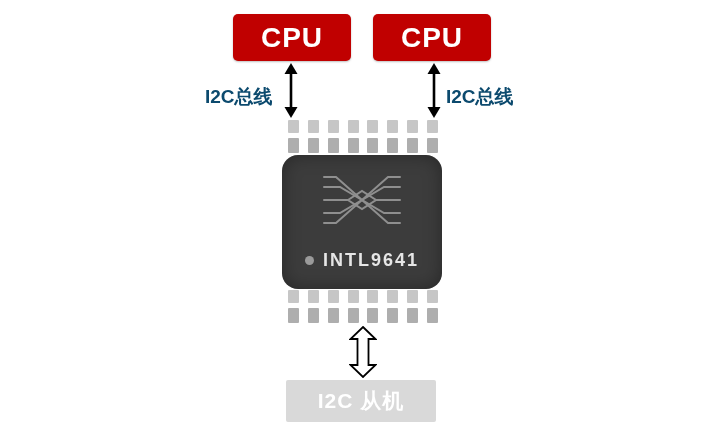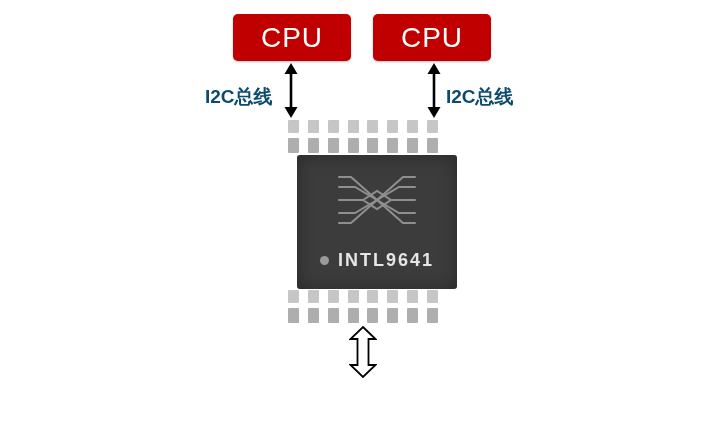--- a/index.html
+++ b/index.html
@@ -4,21 +4,21 @@
 <style>
   html,body{margin:0;padding:0;background:#ffffff;}
   #canvas{
     position:relative;width:721px;height:440px;background:#ffffff;
     font-family:"Liberation Sans","DejaVu Sans",sans-serif;overflow:hidden;
   }
   .abs{position:absolute;}
   .cpu-box{
     width:118px;height:47px;background:#c00000;border-radius:5px;
     display:flex;align-items:center;justify-content:center;
-    color:#ffffff;font-weight:normal;font-size:28px;letter-spacing:1px;
+    color:#ffffff;font-weight:bold;font-size:28px;letter-spacing:1px;
     box-shadow:0 1px 2px rgba(0,0,0,0.25);
   }
   .bus-label{
     font-size:19px;font-weight:bold;color:#0c4a6e;white-space:nowrap;
   }
   .chip-body{
     width:160px;height:134px;background:#3c3c3c;border-radius:3px;
     box-shadow:inset 0 0 18px rgba(0,0,0,0.35);
   }
   .pin-row{
@@ -95,21 +95,21 @@
       <div class="pin">
         <div class="seg-a"></div>
         <div class="seg-b"></div>
       </div>
       <div class="pin">
         <div class="seg-a"></div>
         <div class="seg-b"></div>
       </div>
     </div>
 
-  <div class="abs chip-body" style="left:297px;top:155px;">
+  <div class="abs chip-body" style="left:282px;top:155px;border-radius:16px;">
 
     <svg class="abs" style="left:40px;top:14px;" width="80" height="62" viewBox="0 0 80 62">
       <g stroke="#8f8f8f" stroke-width="2" fill="none" stroke-linecap="round">
         <path d="M2,8 L14,8 L66,54 L78,54"></path>
         <path d="M2,54 L14,54 L66,8 L78,8"></path>
         <path d="M2,18 L18,18 L62,44 L78,44"></path>
         <path d="M2,44 L18,44 L62,18 L78,18"></path>
         <path d="M2,31 L26,31 M54,31 L78,31"></path>
         <path d="M26,31 L40,22 L54,31 L40,40 Z"></path>
       </g>
@@ -152,14 +152,17 @@
       <div class="pin">
         <div class="seg-a"></div>
         <div class="seg-b"></div>
       </div>
     </div>
 
   <svg class="abs" style="left:349px;top:326px;" width="28" height="52" viewBox="0 0 28 52">
     <path d="M14,1 L26.5,13 L19.5,13 L19.5,39 L26.5,39 L14,51 L1.5,39 L8.5,39 L8.5,13 L1.5,13 Z" fill="#ffffff" stroke="#000000" stroke-width="1.8" stroke-linejoin="miter"></path>
   </svg>
 
+  <div class="abs slave-box" style="left:286px;top:380px;">
+    <span>I2C 从机</span>
+  </div>
 
 </div>
 
 </body></html>

